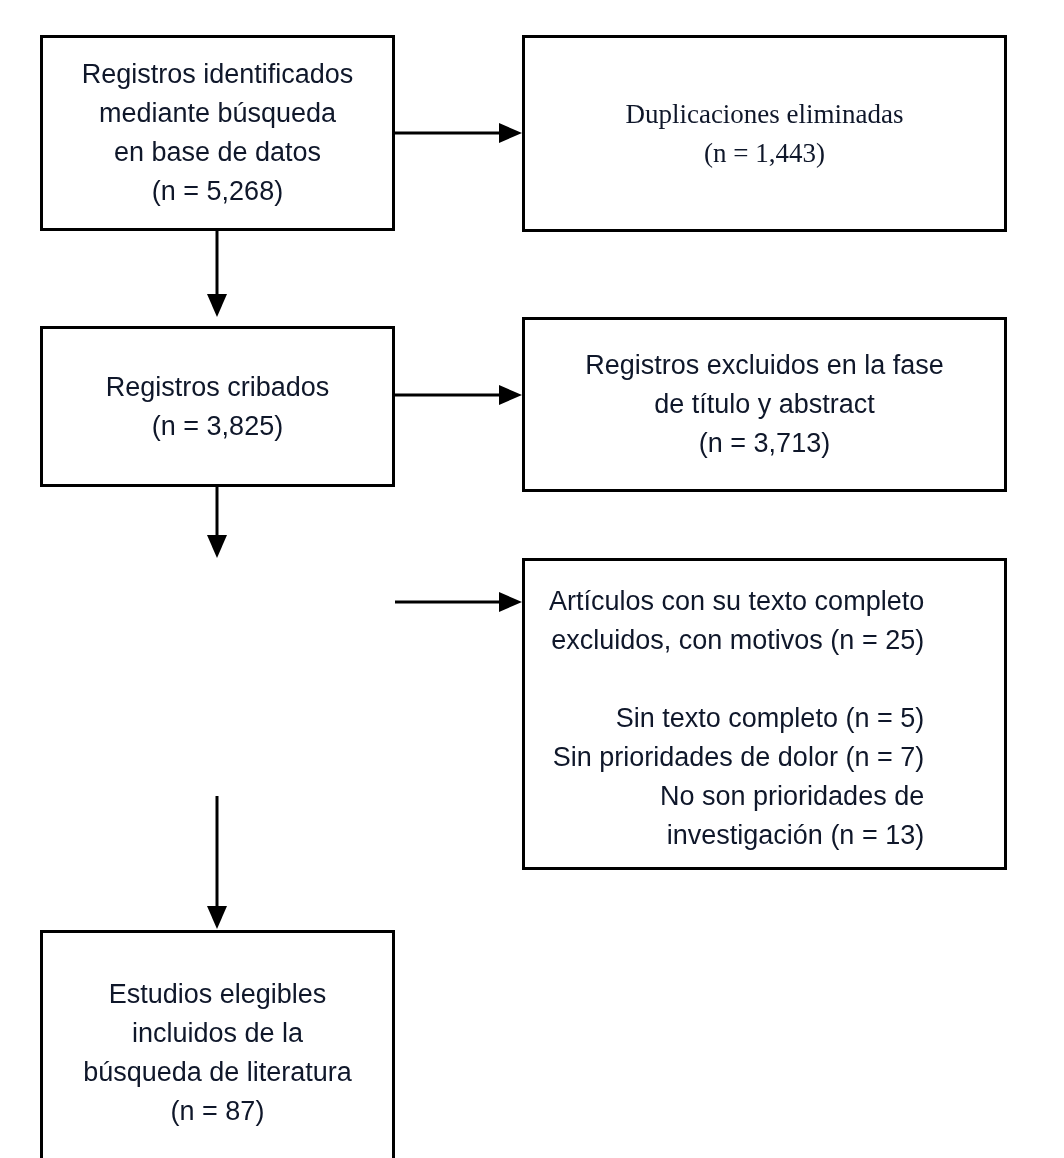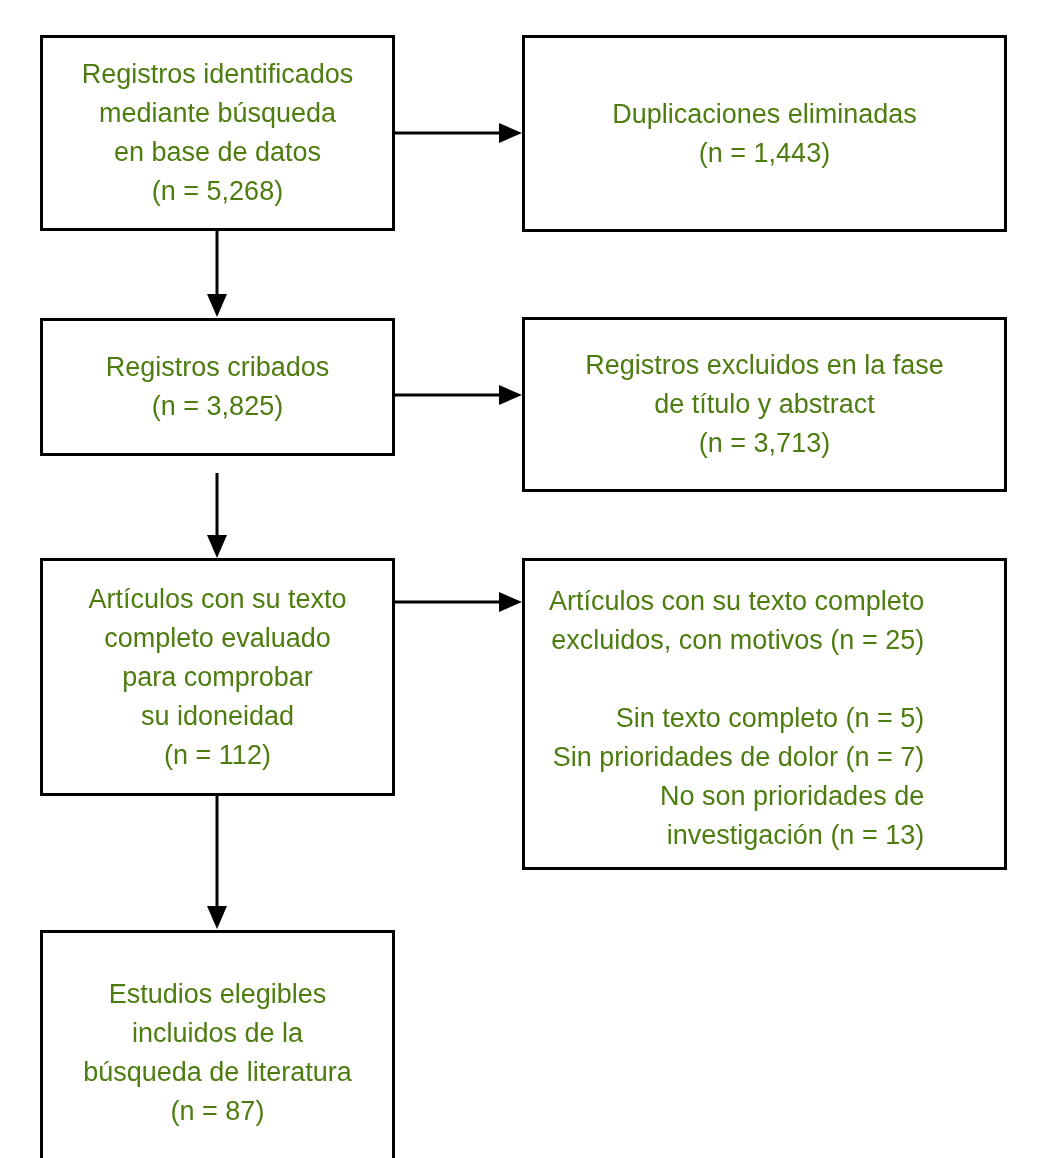--- a/index.html
+++ b/index.html
@@ -6,21 +6,21 @@
     margin: 0;
     padding: 0;
     background: #ffffff;
   }
   .canvas {
     position: relative;
     width: 1064px;
     height: 1158px;
     background: #ffffff;
     font-family: "Liberation Sans", sans-serif;
-    color: #4d7c0f;
+    color: #0f172a;
   }
   .arrows {
     position: absolute;
     left: 0;
     top: 0;
     width: 1064px;
     height: 1158px;
     pointer-events: none;
   }
   .box {
@@ -33,25 +33,25 @@
     justify-content: center;
   }
   .box-text {
     white-space: pre-line;
     font-size: 27px;
     line-height: 39px;
     text-align: center;
   }
   
   .b-identified { left: 40px;  top: 35px;  width: 355px; height: 196px; }
-  .b-screened   { left: 40px;  top: 318px; width: 355px; height: 138px; }
+  .b-screened   { left: 40px;  top: 326px; width: 355px; height: 161px; }
   .b-assessed   { left: 40px;  top: 558px; width: 355px; height: 238px; }
   .b-included   { left: 40px;  top: 930px; width: 355px; height: 246px; }
   
-  .b-duplicates { left: 522px; top: 35px;  width: 485px; height: 197px; }
+  .b-duplicates { left: 522px; top: 35px;  width: 485px; height: 197px; font-family: Liberation Serif, serif; }
   .b-excl-ta    { left: 522px; top: 317px; width: 485px; height: 175px; }
   .b-excl-ft    { left: 522px; top: 558px; width: 485px; height: 312px;
                   align-items: flex-start; justify-content: flex-start; }
   .b-excl-ft .box-text {
     text-align: right;
     padding: 21px 10px 0 24px;
   }
 </style>
 </head>
 <body>
@@ -107,27 +107,20 @@
     <div class="box-text">Registros cribados
 (n = 3,825)</div>
   </div>
 
   <div class="box b-excl-ta">
     <div class="box-text">Registros excluidos en la fase
 de título y abstract
 (n = 3,713)</div>
   </div>
 
-  <div class="box b-assessed">
-    <div class="box-text">Artículos con su texto
-completo evaluado
-para comprobar
-su idoneidad
-(n = 112)</div>
-  </div>
 
   <div class="box b-excl-ft">
     <div class="box-text">Artículos con su texto completo
 excluidos, con motivos (n = 25)
 
 Sin texto completo (n = 5)
 Sin prioridades de dolor (n = 7)
 No son prioridades de
 investigación (n = 13)</div>
   </div>

